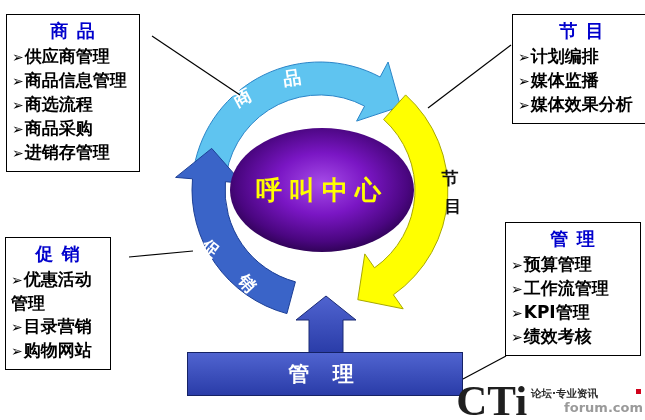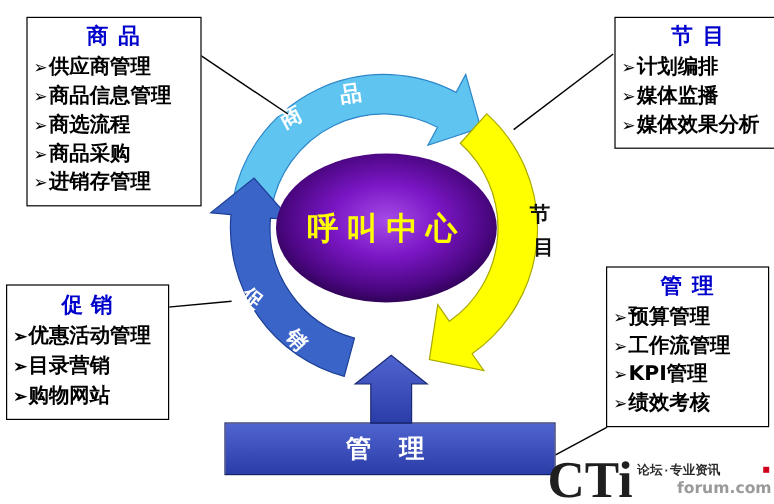--- a/index.html
+++ b/index.html
@@ -36,21 +36,21 @@
   }
   .logo-name {
     position:relative;
     font-family:"Liberation Serif","DejaVu Serif",serif;
     font-weight:bold; font-size:43px; line-height:34px; color:#1f1f1f;
   }
   .logo-i-dot {
     position:absolute; right:2px; top:5px; width:5px; height:5px; background:#D0021B;
   }
   .logo-col { margin-left:4px; }
-  .logo-tagline { font-size:10.5px; font-weight:bold; color:#2b2b2b; line-height:13px;font-family:Liberation Mono, monospace; }
+  .logo-tagline { font-size:10.5px; font-weight:bold; color:#2b2b2b; line-height:13px; }
   .logo-domain { font-size:13px; font-weight:bold; color:#9a9a9a; line-height:15px;margin-left:33px; }
 </style>
 </head>
 <body>
 
 <div class="stage">
 
   <svg class="diagram" width="645" height="420" viewBox="0 0 645 420">
     <defs>
       <radialGradient id="purpleGrad" cx="50%" cy="45%" r="62%">
@@ -84,37 +84,37 @@
 
     <text x="207" y="253" text-anchor="middle" transform="rotate(38 207 253)" fill="#ffffff" font-size="17" font-weight="bold">促</text>
     <text x="243" y="287" text-anchor="middle" transform="rotate(48 243 287)" fill="#ffffff" font-size="17" font-weight="bold">销</text>
 
     <line x1="152" y1="36" x2="240" y2="95" stroke="#000" stroke-width="1.2"></line>
     <line x1="511" y1="45" x2="428" y2="108" stroke="#000" stroke-width="1.2"></line>
     <line x1="129" y1="257" x2="193" y2="251" stroke="#000" stroke-width="1.2"></line>
     <line x1="506" y1="356" x2="463" y2="379" stroke="#000" stroke-width="1.2"></line>
   </svg>
 
-  <div class="box" style="left:22px; top:14px; width:146px;">
+  <div class="box" style="left:6px; top:14px; width:134px;">
     <div class="box-title">商 品</div>
     <div class="item"><span class="bullet">➢</span><span>供应商管理</span></div>
     <div class="item"><span class="bullet">➢</span><span>商品信息管理</span></div>
     <div class="item"><span class="bullet">➢</span><span>商选流程</span></div>
     <div class="item"><span class="bullet">➢</span><span>商品采购</span></div>
     <div class="item"><span class="bullet">➢</span><span>进销存管理</span></div>
   </div>
 
   <div class="box" style="left:512px; top:14px; width:140px;">
     <div class="box-title">节 目</div>
     <div class="item"><span class="bullet">➢</span><span>计划编排</span></div>
     <div class="item"><span class="bullet">➢</span><span>媒体监播</span></div>
     <div class="item"><span class="bullet">➢</span><span>媒体效果分析</span></div>
   </div>
 
-  <div class="box" style="left:5px; top:237px; width:136px;font-family:Liberation Serif, serif;">
+  <div class="box" style="left:5px; top:237px; width:106px;">
     <div class="box-title">促 销</div>
     <div class="item"><span class="bullet">➢</span><span>优惠活动管理</span></div>
     <div class="item"><span class="bullet">➢</span><span>目录营销</span></div>
     <div class="item"><span class="bullet">➢</span><span>购物网站</span></div>
   </div>
 
   <div class="box" style="left:505px; top:222px; width:136px;">
     <div class="box-title">管 理</div>
     <div class="item"><span class="bullet">➢</span><span>预算管理</span></div>
     <div class="item"><span class="bullet">➢</span><span>工作流管理</span></div>

